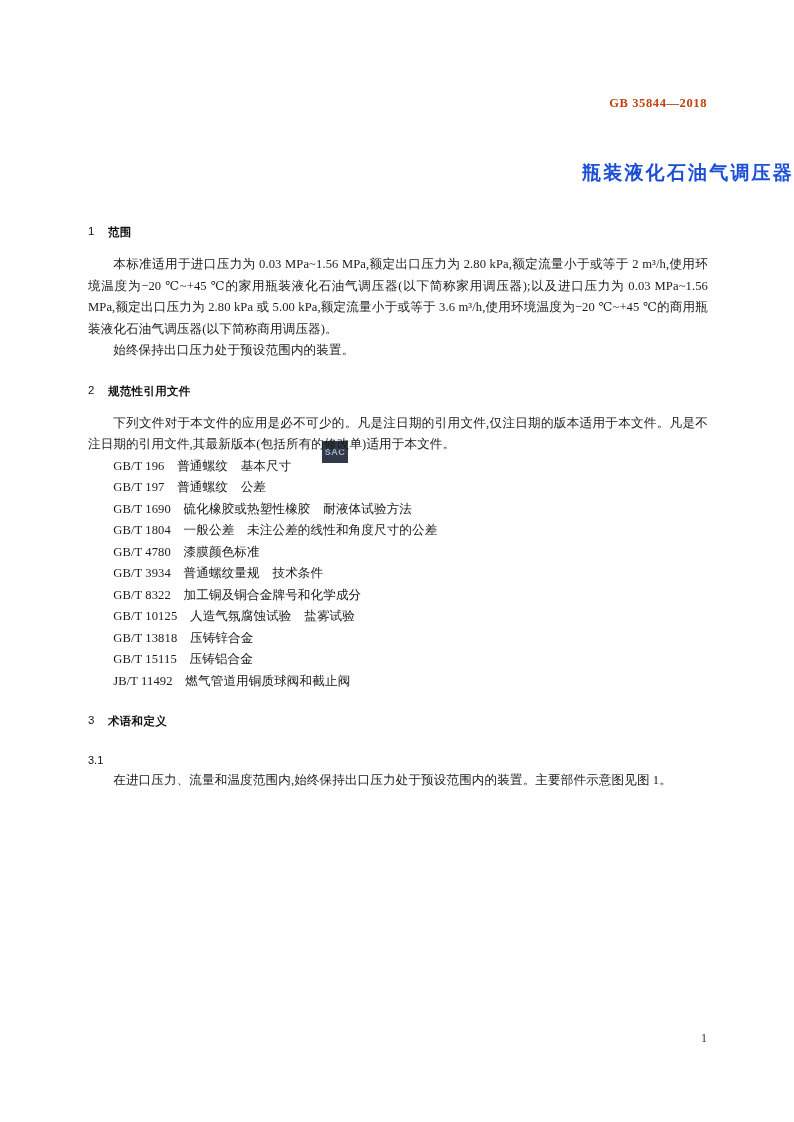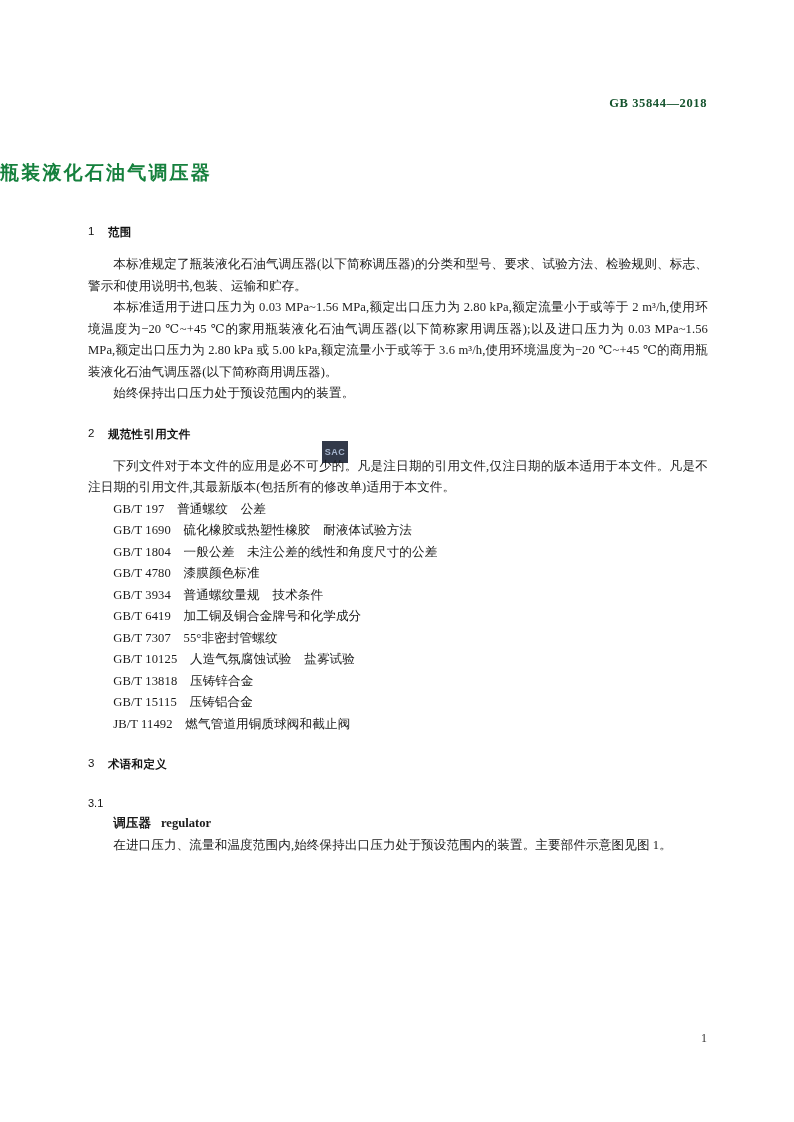--- a/index.html
+++ b/index.html
@@ -17,34 +17,34 @@
     color: #1a1a1a;
   }
   .page-header {
     position: absolute;
     top: 96px;
     right: 87px;
     font-family: "Liberation Serif", "DejaVu Serif", serif;
     font-size: 12.5px;
     font-weight: bold;
     letter-spacing: 0.6px;
-    color: #14532d;
+    color: #c2410c;
     white-space: nowrap;
   }
   .doc-title {
     position: absolute;
     top: 160px;
     left: 0;
     width: 794px;
-    text-align: left;
+    text-align: right;
     font-family: Liberation Mono, monospace;
     font-size: 19px;
     font-weight: bold;
     letter-spacing: 2.2px;
-    color: #15803d;
+    color: #1d4ed8;
   }
   .content {
     position: absolute;
     top: 225px;
     left: 88px;
     width: 620px;
   }
   .sec-heading {
     font-family: "Liberation Sans", "DejaVu Sans", sans-serif;
     font-size: 11.5px;
@@ -141,57 +141,53 @@
   <div class="doc-title">瓶装液化石油气调压器</div>
 
   <div class="watermark">SAC</div>
 
   <div class="content">
 
     <div class="sec-heading">
       <span class="num">1</span>
       <span>范围</span>
     </div>
-    <p class="para">本标准规定了瓶装液化石油气调压器(以下简称调压器)的分类和型号、要求、试验方法、检验规则、标志、警示和使用说明书,包装、运输和贮存。</p>
     <p class="para">本标准适用于进口压力为 0.03 MPa~1.56 MPa,额定出口压力为 2.80 kPa,额定流量小于或等于 2 m³/h,使用环境温度为−20 ℃~+45 ℃的家用瓶装液化石油气调压器(以下简称家用调压器);以及进口压力为 0.03 MPa~1.56 MPa,额定出口压力为 2.80 kPa 或 5.00 kPa,额定流量小于或等于 3.6 m³/h,使用环境温度为−20 ℃~+45 ℃的商用瓶装液化石油气调压器(以下简称商用调压器)。</p>
     <p class="para">始终保持出口压力处于预设范围内的装置。</p>
 
     <div class="gap-l"></div>
 
     <div class="sec-heading">
       <span class="num">2</span>
       <span>规范性引用文件</span>
     </div>
     <p class="para">下列文件对于本文件的应用是必不可少的。凡是注日期的引用文件,仅注日期的版本适用于本文件。凡是不注日期的引用文件,其最新版本(包括所有的修改单)适用于本文件。</p>
     <ul class="ref-list">
+      <li class="ref-code">GB/T 196　普通螺纹　基本尺寸</li>
       <li class="ref-code">GB/T 197　普通螺纹　公差</li>
       <li class="ref-code">GB/T 1690　硫化橡胶或热塑性橡胶　耐液体试验方法</li>
       <li class="ref-code">GB/T 1804　一般公差　未注公差的线性和角度尺寸的公差</li>
       <li class="ref-code">GB/T 4780　漆膜颜色标准</li>
       <li class="ref-code">GB/T 3934　普通螺纹量规　技术条件</li>
-      <li class="ref-code">GB/T 6419　加工铜及铜合金牌号和化学成分</li>
-      <li class="ref-code">GB/T 7307　55°非密封管螺纹</li>
+      <li class="ref-code">GB/T 8322　加工铜及铜合金牌号和化学成分</li>
       <li class="ref-code">GB/T 10125　人造气氛腐蚀试验　盐雾试验</li>
       <li class="ref-code">GB/T 13818　压铸锌合金</li>
       <li class="ref-code">GB/T 15115　压铸铝合金</li>
       <li class="ref-code">JB/T 11492　燃气管道用铜质球阀和截止阀</li>
     </ul>
 
     <div class="gap-l"></div>
 
     <div class="sec-heading">
       <span class="num">3</span>
       <span>术语和定义</span>
     </div>
 
     <div class="gap-s"></div>
 
     <p class="term-num">3.1</p>
-    <p class="term-name">
-      <span>调压器</span><span class="en">regulator</span>
-    </p>
     <p class="para">在进口压力、流量和温度范围内,始终保持出口压力处于预设范围内的装置。主要部件示意图见图 1。</p>
 
   </div>
 
   <div class="page-number">1</div>
 
 </div>
 
 </body></html>

